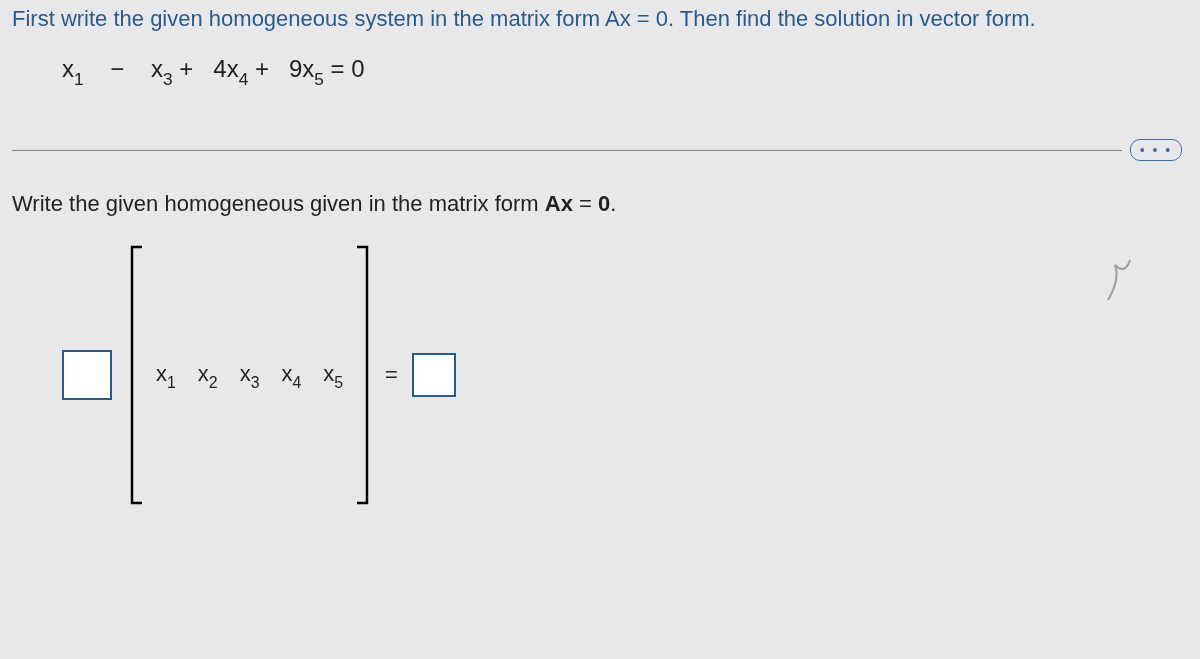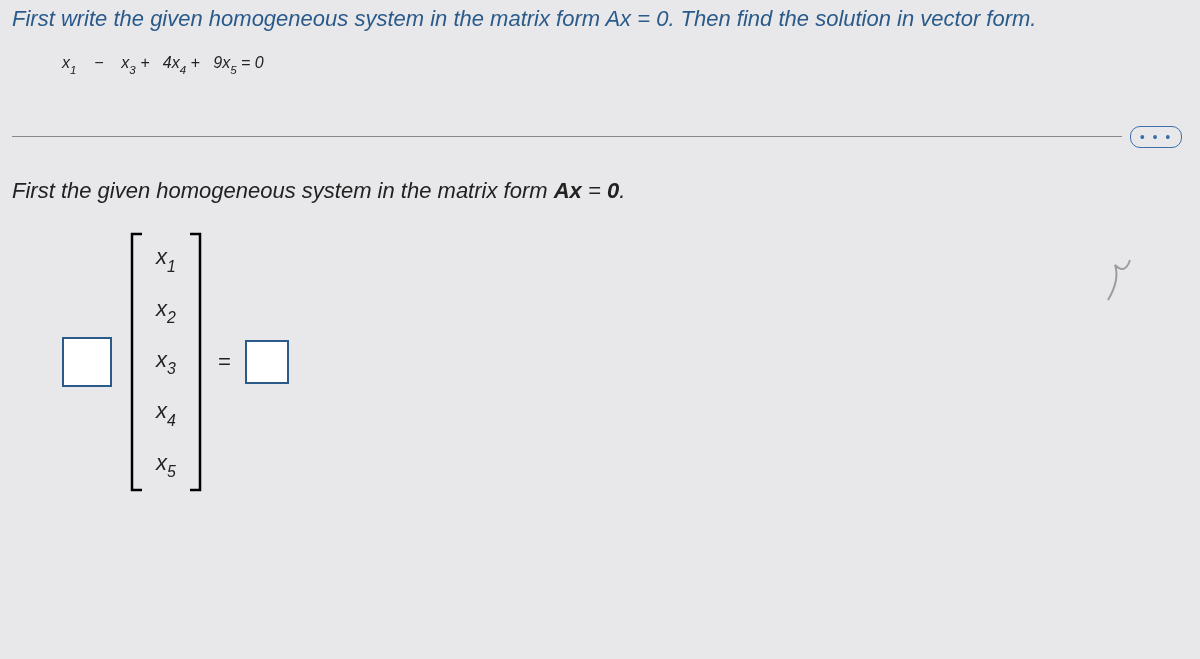--- a/index.html
+++ b/index.html
@@ -8,29 +8,28 @@
     width: 1200px;
     height: 659px;
     font-family: Arial, sans-serif;
     background: #e8e8eb;
     color: #222;
     position: relative;
     overflow: hidden;
   }
   .page {
     padding: 6px 12px;
-    font-style: italic;
   }
   .instruction {
     color: #2a5a8a;
     font-size: 22px;
     margin-bottom: 18px;
   }
   .equations {
-    font-size: 16px;
+    font-size: 24px;
     margin-left: 50px;
     line-height: 1.6;
   }
   .eq-row {
     white-space: pre;
   }
   .sub {
     font-size: 0.72em;
     vertical-align: sub;
     position: relative;
@@ -85,21 +84,21 @@
   }
   .bracket-wrap {
     display: flex;
     align-items: center;
   }
   .bracket-svg {
     width: 18px;
   }
   .col-vec {
     display: flex;
-    flex-direction: column;
+    flex-direction: row;
     gap: 22px;
     padding: 8px 10px;
     font-size: 22px;
   }
   .eqsign {
     font-size: 22px;
     margin: 0 14px;
   }
   .simplify {
     font-size: 21px;
@@ -125,21 +124,21 @@
   <div class="equations">
     <div class="eq-row"><span>x</span><span class="sub">1</span><span>    −    </span><span>x</span><span class="sub">3</span><span> +   4</span><span>x</span><span class="sub">4</span><span> +   9</span><span>x</span><span class="sub">5</span><span> = 0</span></div>
   </div>
 
   <div class="divider-row">
     <div class="hr"></div>
     <div class="dots-pill">• • •</div>
   </div>
 
   <div class="sub-instruction">
-    <span>First the given homogeneous system in the matrix form </span><span class="bold">Ax</span><span> = </span><span class="bold">0</span><span>.</span>
+    <span>Write the given homogeneous given in the matrix form </span><span class="bold">Ax</span><span> = </span><span class="bold">0</span><span>.</span>
   </div>
 
   <div class="matrix-row">
     <div class="input-box"></div>
 
     <div class="bracket-wrap">
       <svg class="bracket-svg" viewBox="0 0 18 260" preserveAspectRatio="none" style="height:260px">
         <path d="M14 2 H4 V258 H14" stroke="#000" stroke-width="2.5" fill="none"></path>
       </svg>
       <div class="col-vec">

